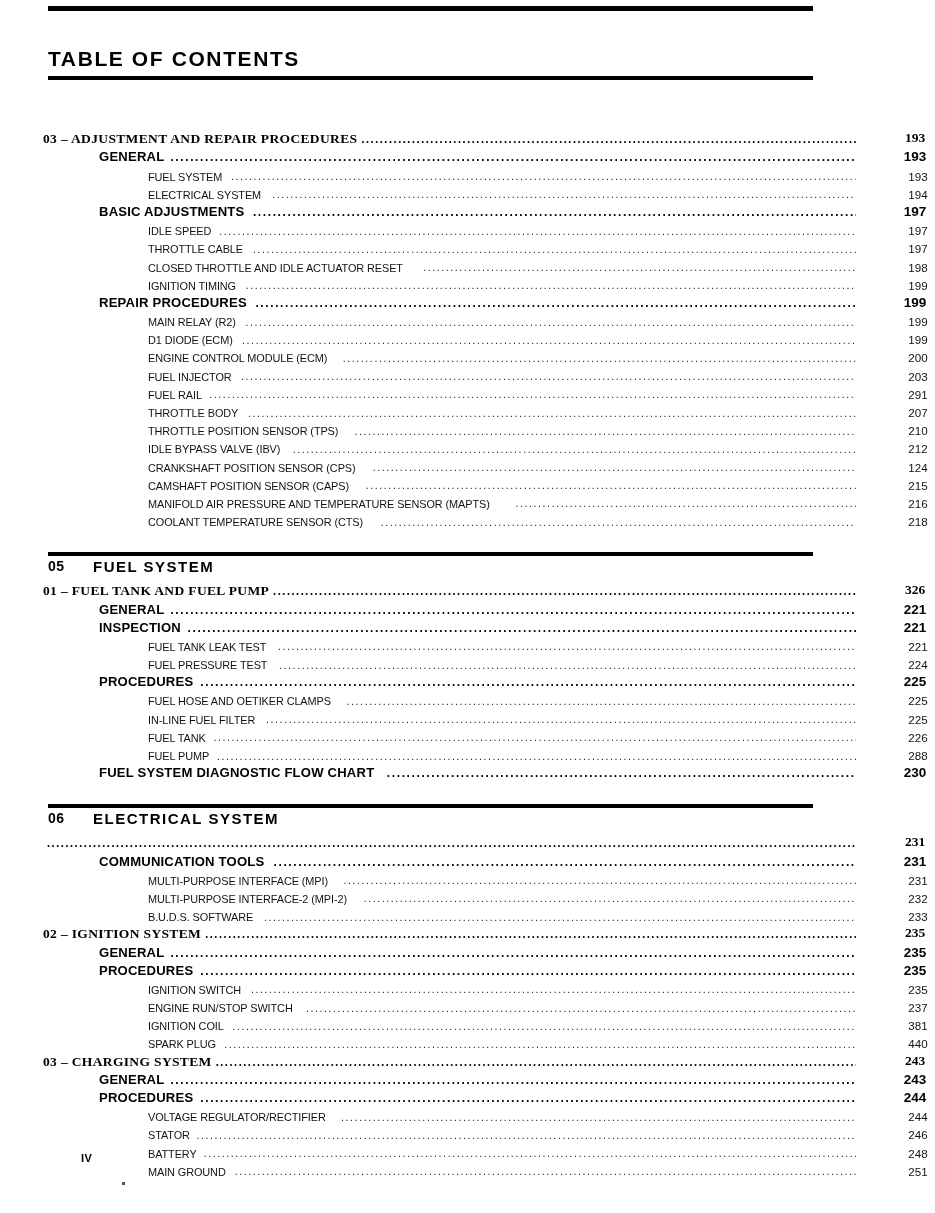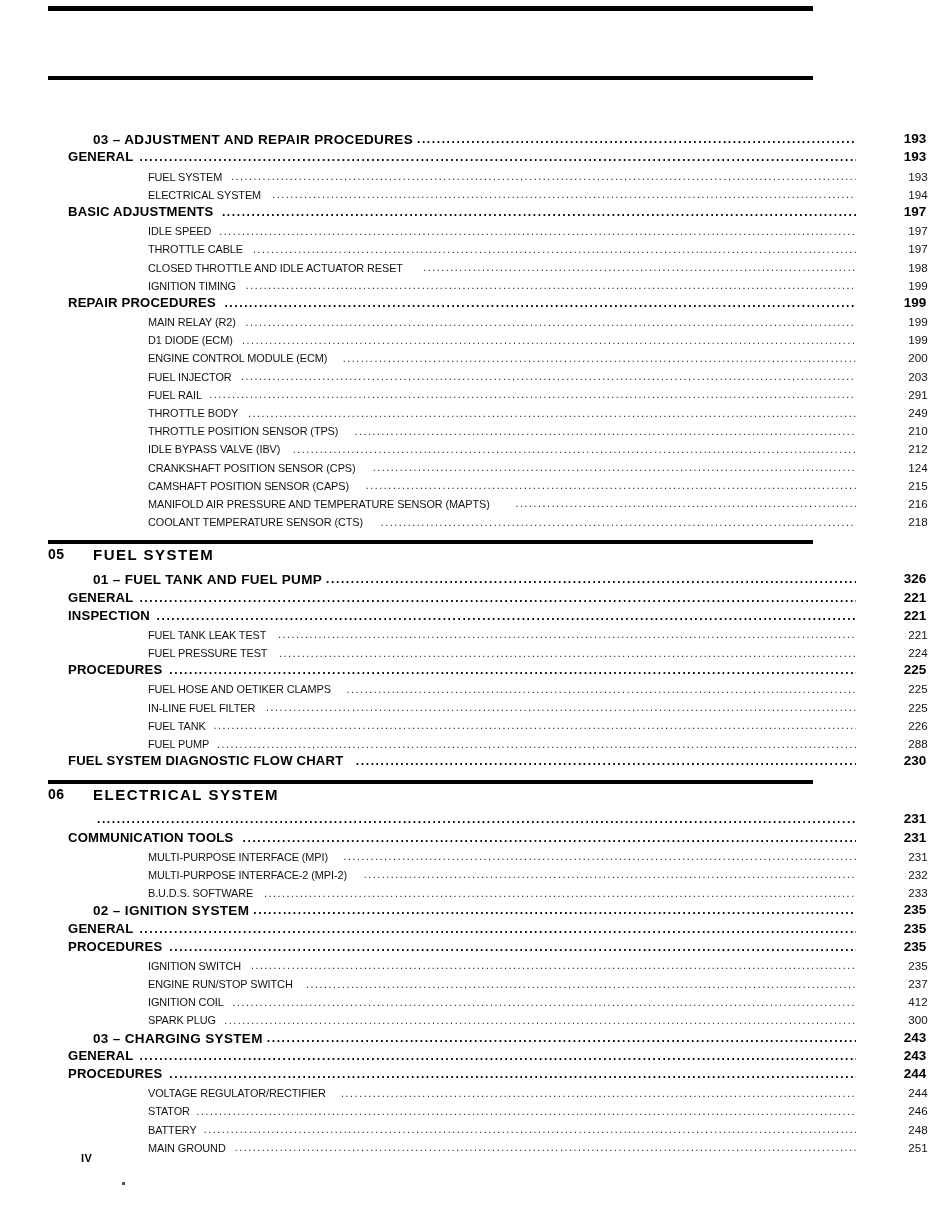--- a/index.html
+++ b/index.html
@@ -103,38 +103,38 @@
     line-height: 1;
   }
   .row .pg {
     flex: 0 0 auto;
     width: 46px;
     text-align: center;
     white-space: nowrap;
   }
 
   
-  .lv1 { padding-left: 93px; }
+  .lv1 { padding-left: 43px; font-family: Liberation Serif, serif; }
   .lv1 .lbl {
     font-size: 13.5px;
     font-weight: bold;
     letter-spacing: 0.35px;
     transform: translateY(0.5px);
   }
   .lv1 .leader { font-size: 12px; font-weight: bold; transform: translateY(-1px);}
   .lv1 .pg {
     font-size: 13.5px;
     font-weight: bold;
     padding-left: 36px;
     box-sizing: content-box;
     width: 40px;
   }
 
   
-  .lv2 { padding-left: 68px; }
+  .lv2 { padding-left: 99px; }
   .lv2 .lbl {
     font-size: 13.5px;
     font-weight: bold;
     letter-spacing: 0.2px;
     transform: scaleX(0.97);
     transform-origin: left bottom;
   }
   .lv2 .leader { font-size: 12px; font-weight: bold; transform: translateY(-1px);}
   .lv2 .pg {
     font-size: 13.5px;
@@ -158,21 +158,21 @@
   .lv3 .pg {
     font-size: 11.6px;
     font-weight: normal;
     padding-left: 42px;
     box-sizing: content-box;
     width: 34px;
     color: #111111;
   }
 
   .chapter-block { margin-top: 0; }
-  .chapter-block + .chapter-block { margin-top: 12px; }
+  .chapter-block + .chapter-block { margin-top: 24px; }
 
   .footer-page {
     position: absolute;
     left: 45px;
     top: 1152px;
     font-size: 11px;
     font-weight: bold;
     letter-spacing: 0.5px;
     margin-left: 36px;
   }
@@ -184,20 +184,21 @@
     height: 3px;
     background: #555;
   }
 </style>
 </head>
 <body>
 
 <div class="page">
 
   <div class="rule rule-top"></div>
+  <h1 class="doc-title">TABLE OF CONTENTS</h1>
   <div class="rule rule-under"></div>
 
   <div class="toc" id="toc-root">
       <div class="chapter-block">
         <div class="row lv1">
           <span class="lbl">03 – ADJUSTMENT AND REPAIR PROCEDURES</span>
           <span class="leader">....................................................................................................................................................................................................................................................................</span>
           <span class="pg">193</span>
         </div>
         <div class="row lv2">
@@ -266,21 +267,21 @@
           <span class="pg">203</span>
         </div>
         <div class="row lv3">
           <span class="lbl">FUEL RAIL</span>
           <span class="leader">....................................................................................................................................................................................................................................................................</span>
           <span class="pg">291</span>
         </div>
         <div class="row lv3">
           <span class="lbl">THROTTLE BODY</span>
           <span class="leader">....................................................................................................................................................................................................................................................................</span>
-          <span class="pg">249</span>
+          <span class="pg">207</span>
         </div>
         <div class="row lv3">
           <span class="lbl">THROTTLE POSITION SENSOR (TPS)</span>
           <span class="leader">....................................................................................................................................................................................................................................................................</span>
           <span class="pg">210</span>
         </div>
         <div class="row lv3">
           <span class="lbl">IDLE BYPASS VALVE (IBV)</span>
           <span class="leader">....................................................................................................................................................................................................................................................................</span>
           <span class="pg">212</span>
@@ -419,26 +420,26 @@
           <span class="pg">235</span>
         </div>
         <div class="row lv3">
           <span class="lbl">ENGINE RUN/STOP SWITCH</span>
           <span class="leader">....................................................................................................................................................................................................................................................................</span>
           <span class="pg">237</span>
         </div>
         <div class="row lv3">
           <span class="lbl">IGNITION COIL</span>
           <span class="leader">....................................................................................................................................................................................................................................................................</span>
-          <span class="pg">412</span>
+          <span class="pg">381</span>
         </div>
         <div class="row lv3">
           <span class="lbl">SPARK PLUG</span>
           <span class="leader">....................................................................................................................................................................................................................................................................</span>
-          <span class="pg">300</span>
+          <span class="pg">440</span>
         </div>
         <div class="row lv1">
           <span class="lbl">03 – CHARGING SYSTEM</span>
           <span class="leader">....................................................................................................................................................................................................................................................................</span>
           <span class="pg">243</span>
         </div>
         <div class="row lv2">
           <span class="lbl">GENERAL</span>
           <span class="leader">....................................................................................................................................................................................................................................................................</span>
           <span class="pg">243</span>

